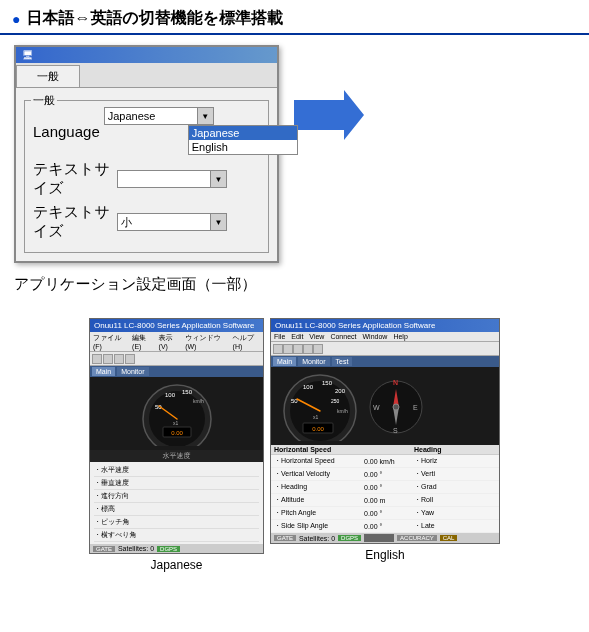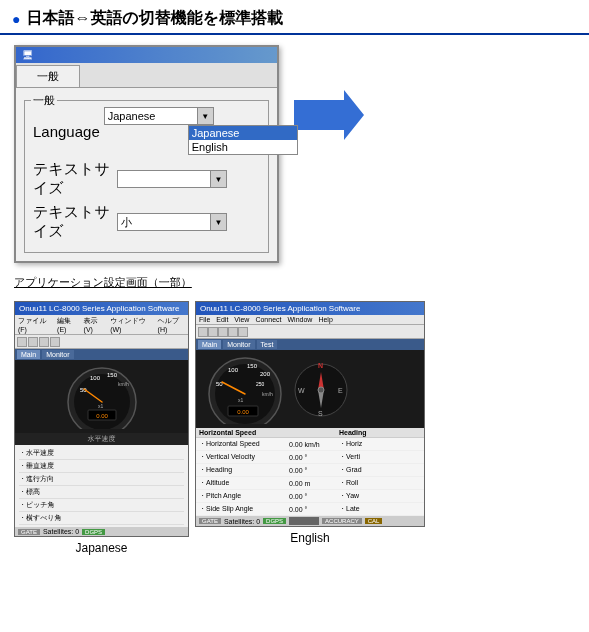--- a/index.html
+++ b/index.html
@@ -123,31 +123,31 @@
       padding: 1px 3px;
       font-size: 11px;
     }
     .dropdown-item.selected {
       background: #316ac5;
       color: white;
     }
 
     
     .dialog-caption {
-      font-size: 11px;
+      font-size: 15px;
       color: #000;
-      margin-bottom: 11px;
-      text-decoration: underline;
+      margin-bottom: 24px;
     }
 
     
     .screenshots-area {
       display: flex;
       gap: 6px;
       margin-top: 4px;
+      justify-content: center;
     }
     .screenshot-wrapper {
       display: flex;
       flex-direction: column;
       align-items: center;
     }
     .screenshot-label {
       font-size: 12px;
       color: #000;
       margin-top: 4px;

